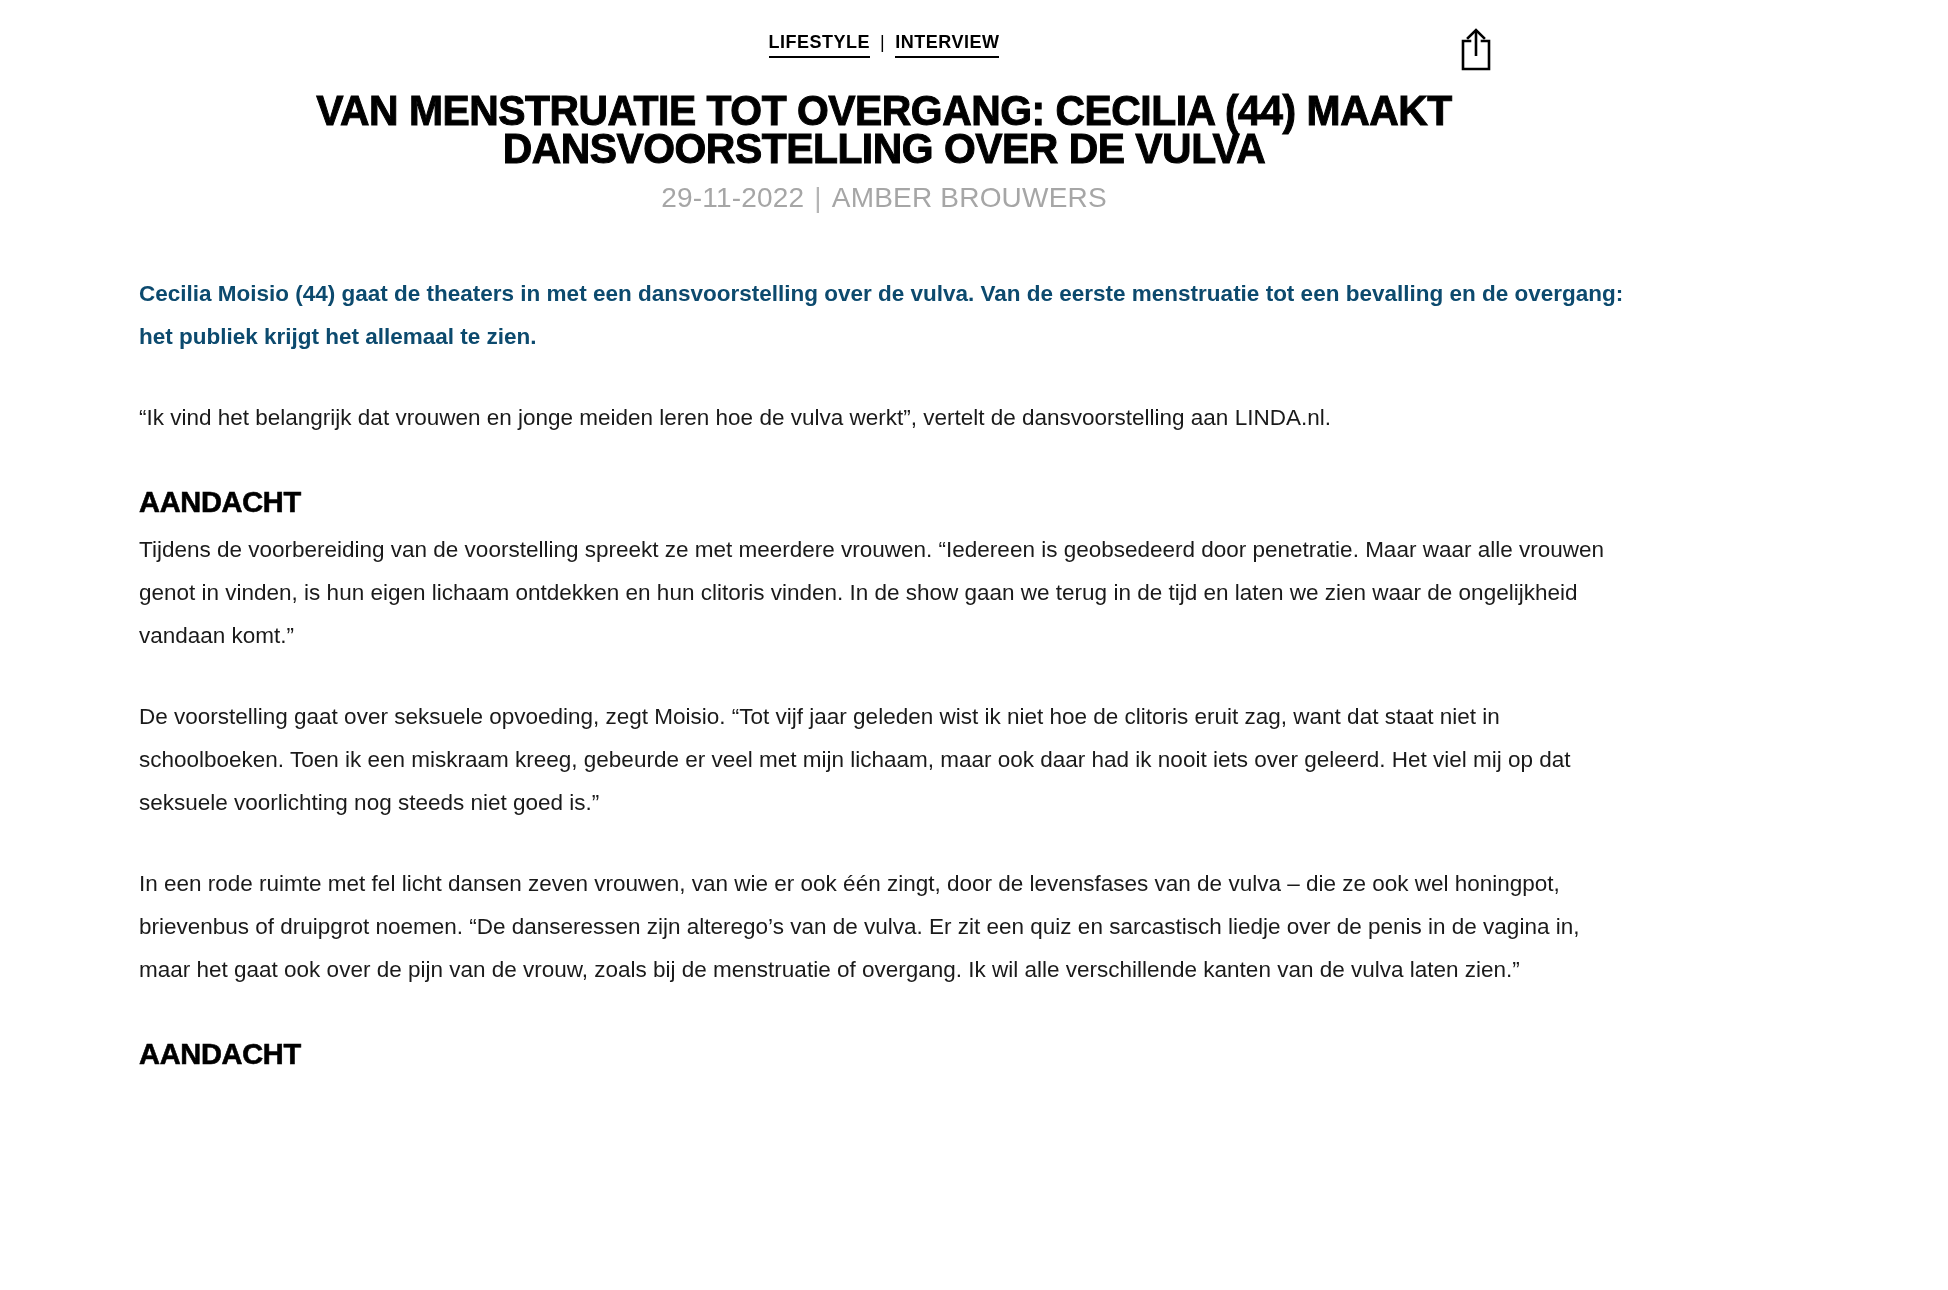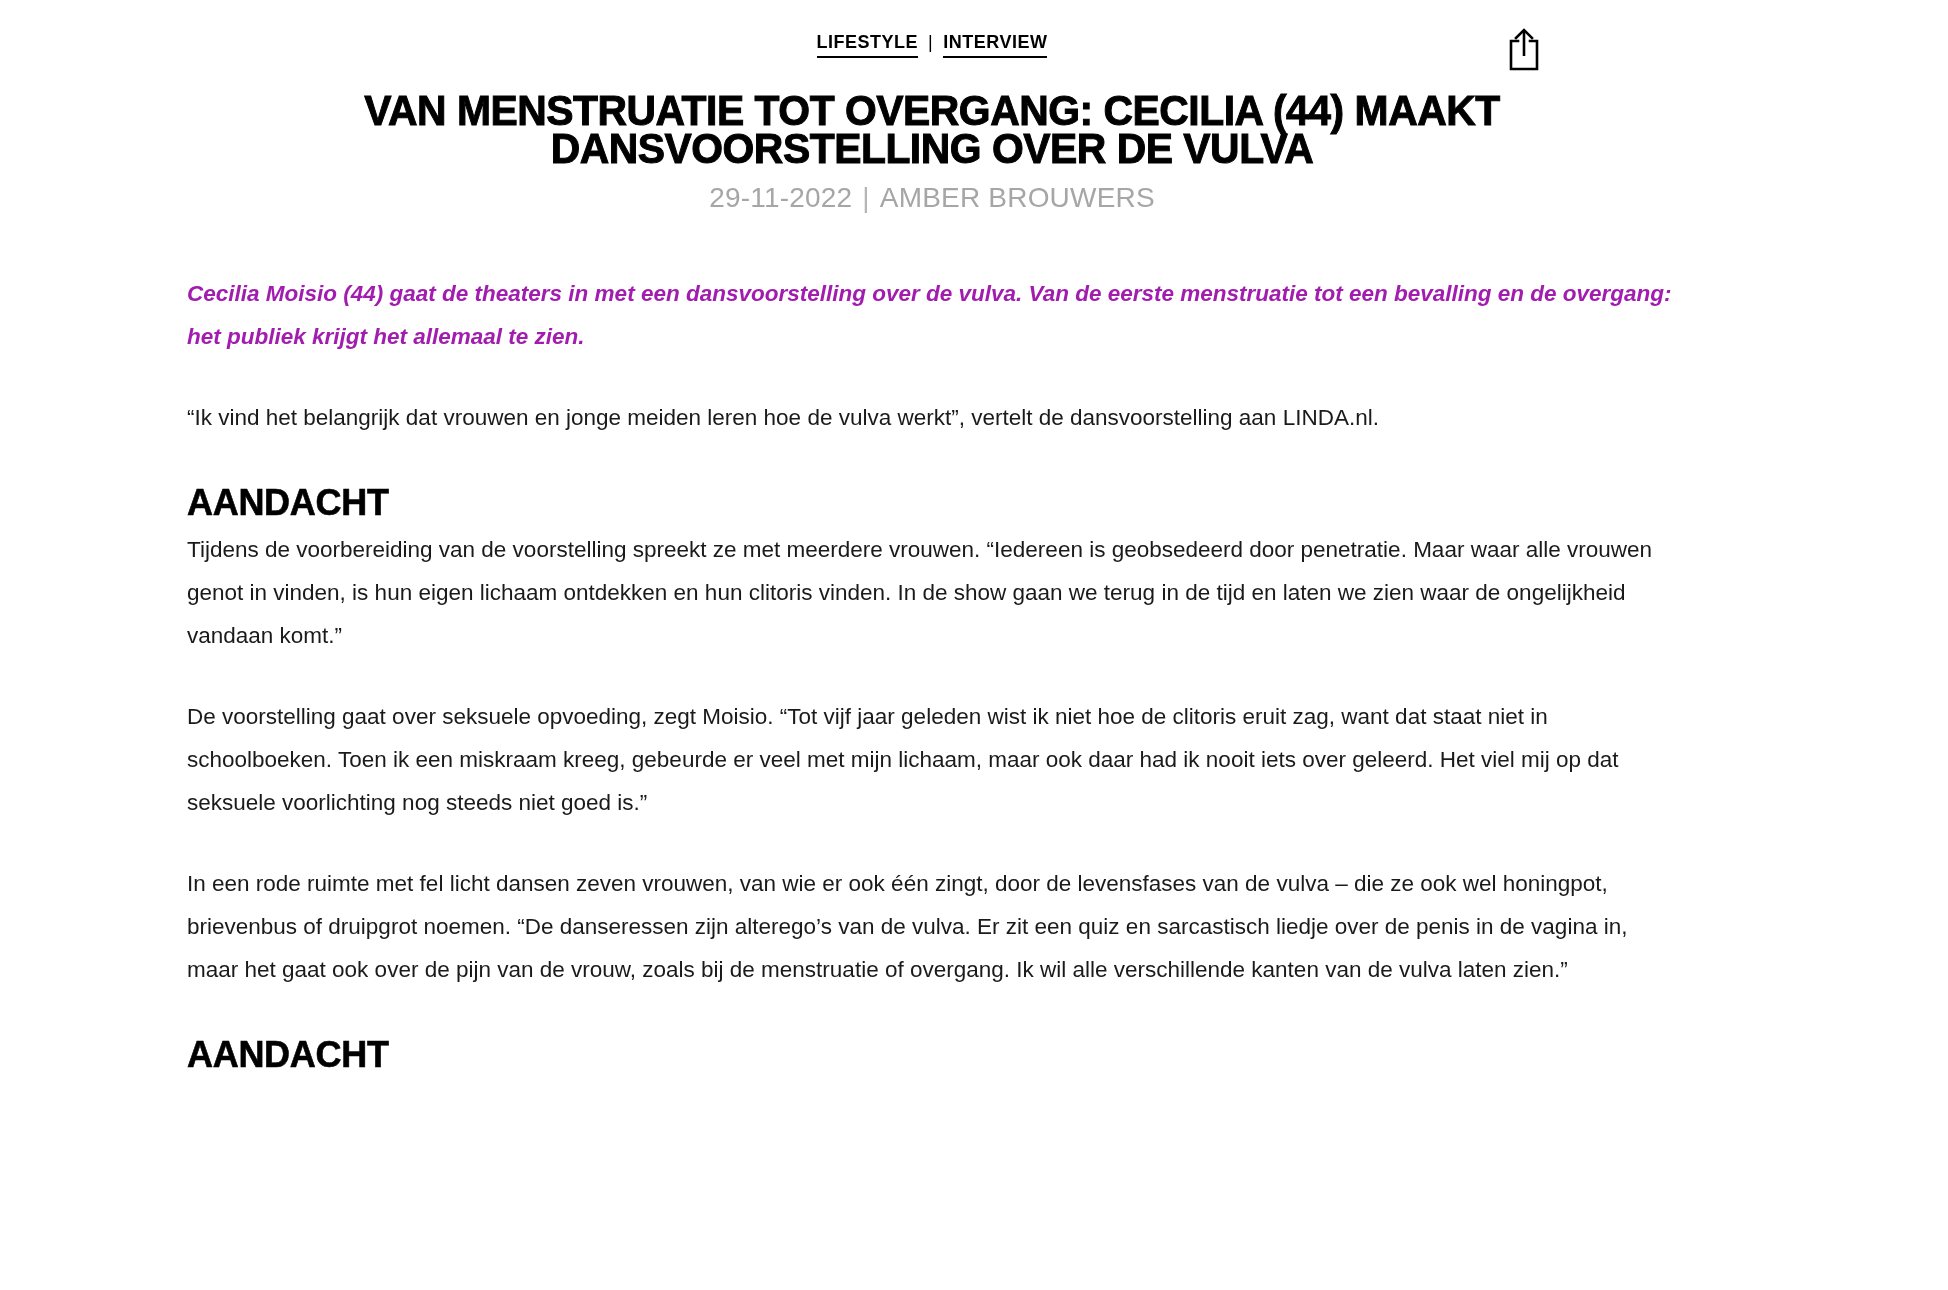--- a/index.html
+++ b/index.html
@@ -7,21 +7,20 @@
   body {
     font-family: "Liberation Sans", "DejaVu Sans", sans-serif;
     color: #111111;
   }
   .page {
     position: relative;
     width: 1768px;
     height: 1290px;
     background: #ffffff;
     overflow: hidden;
-    margin-left: 48px;
   }
 
   
   .topbar {
     position: relative;
     padding-top: 32px;
     text-align: center;
   }
   .categories {
     display: inline-flex;
@@ -83,23 +82,23 @@
 
   
   article.body {
     width: 1490px;
     margin: 58px auto 0 auto;
     font-size: 22.5px;
     line-height: 43px;
     color: #1a1a1a;
   }
   article.body p { margin-bottom: 38px; }
-  article.body p.intro { font-weight: 700; color: #a21caf; font-style: italic; }
+  article.body p.intro { font-weight: 700; color: #0c4a6e; }
   article.body h2 {
-    font-size: 36px;
+    font-size: 29px;
     font-weight: 700;
     letter-spacing: -0.3px;
     color: #000000;
     margin-top: 42px;
     margin-bottom: 4px;
     -webkit-text-stroke: 0.6px #000000;
   }
 </style>
 </head>
 <body>

